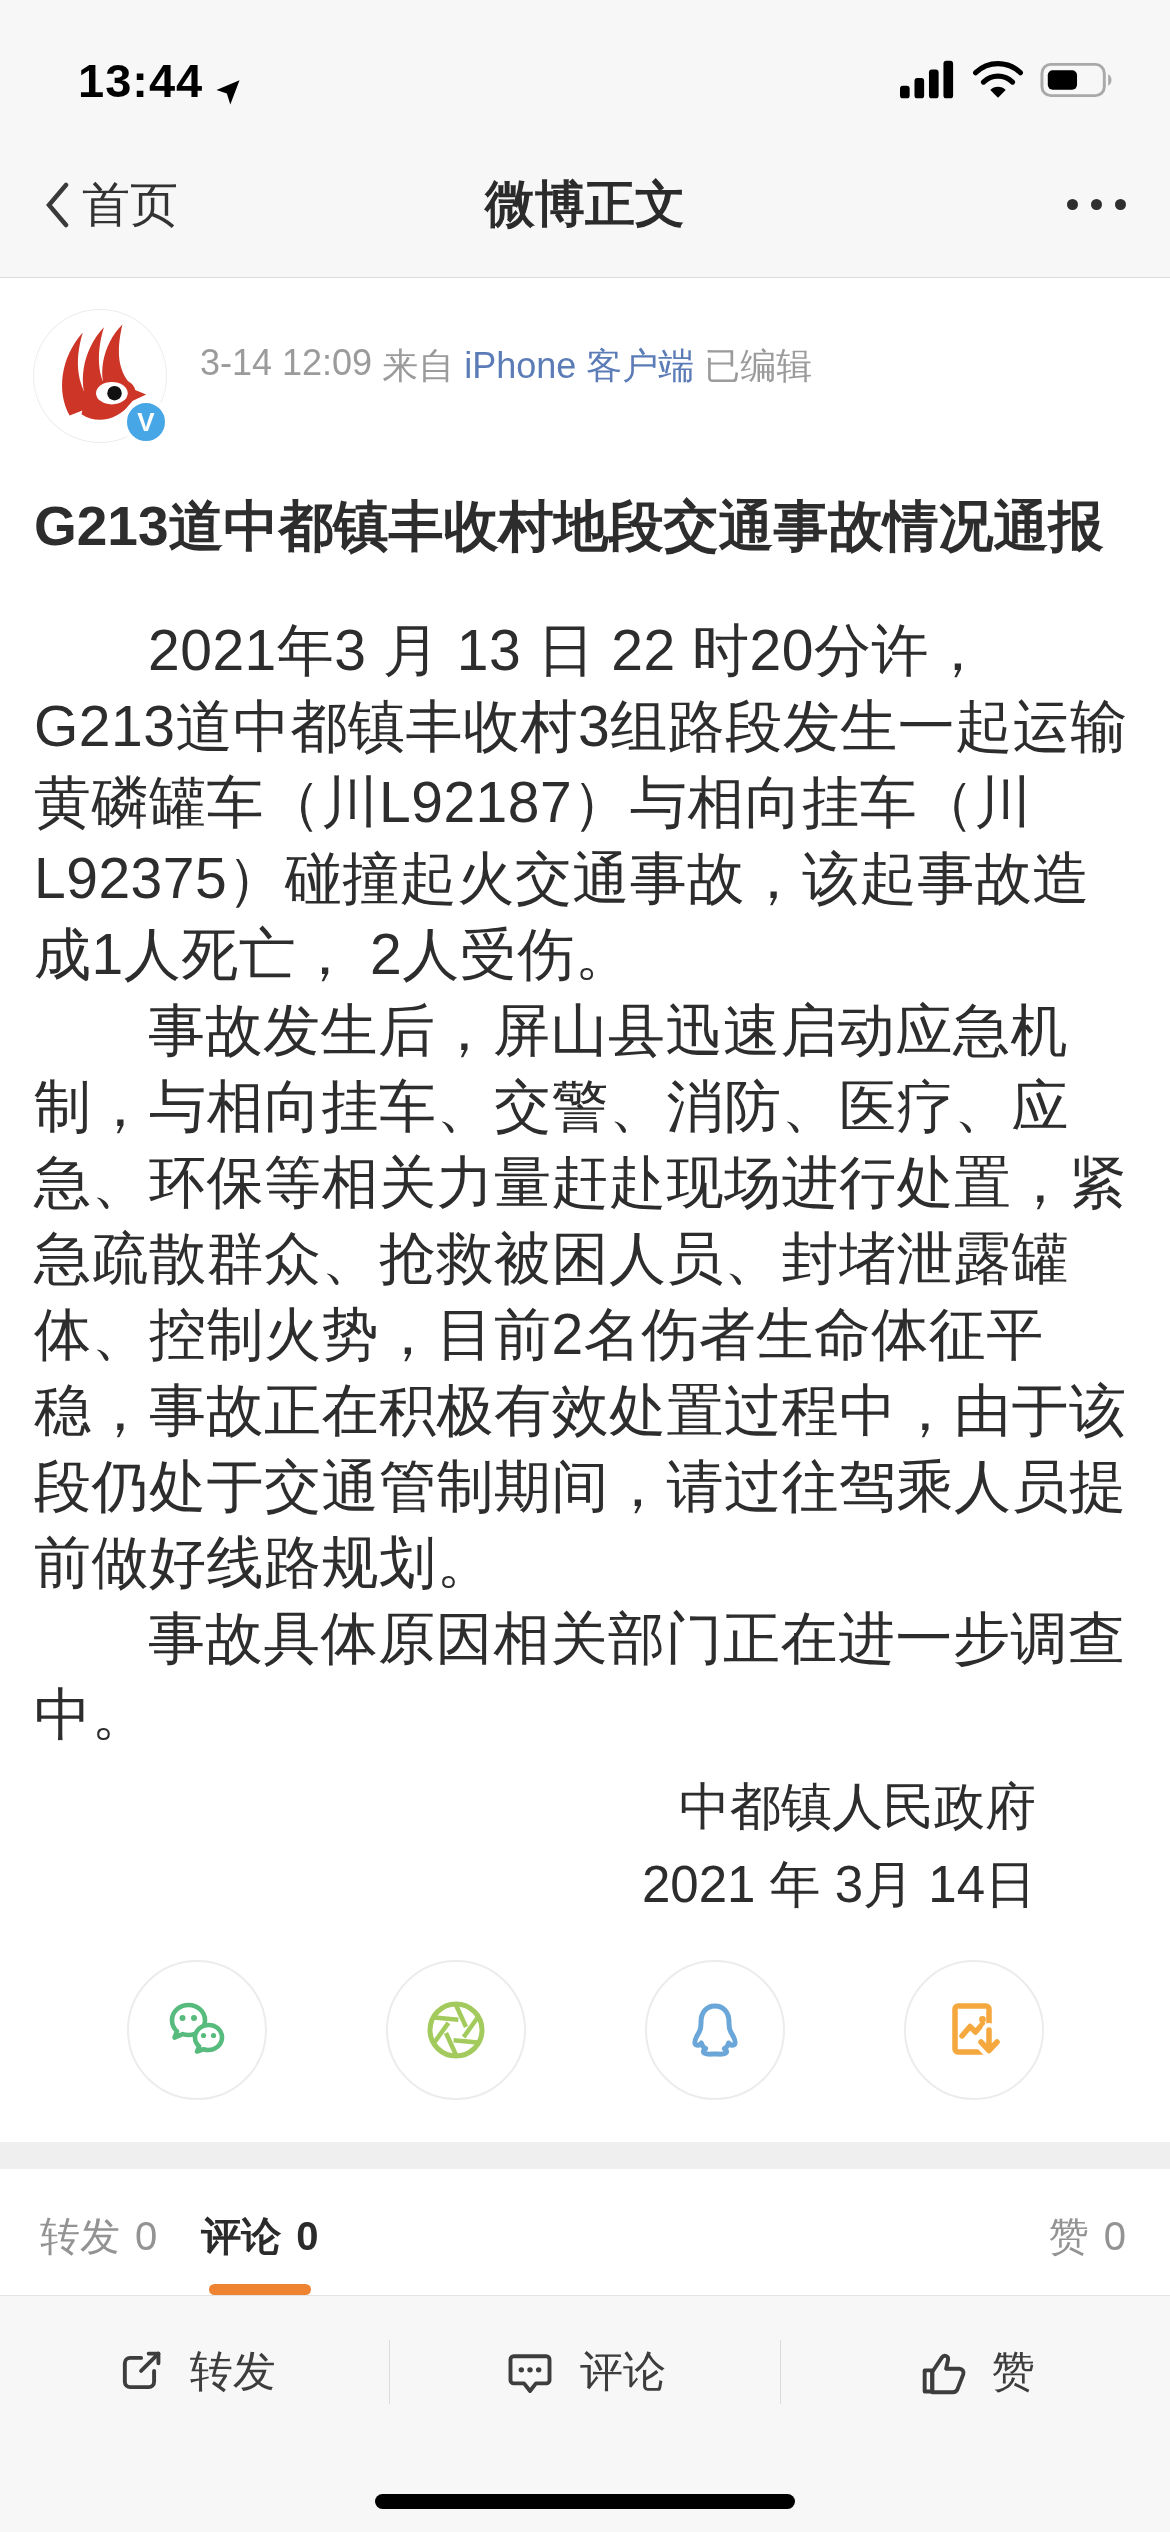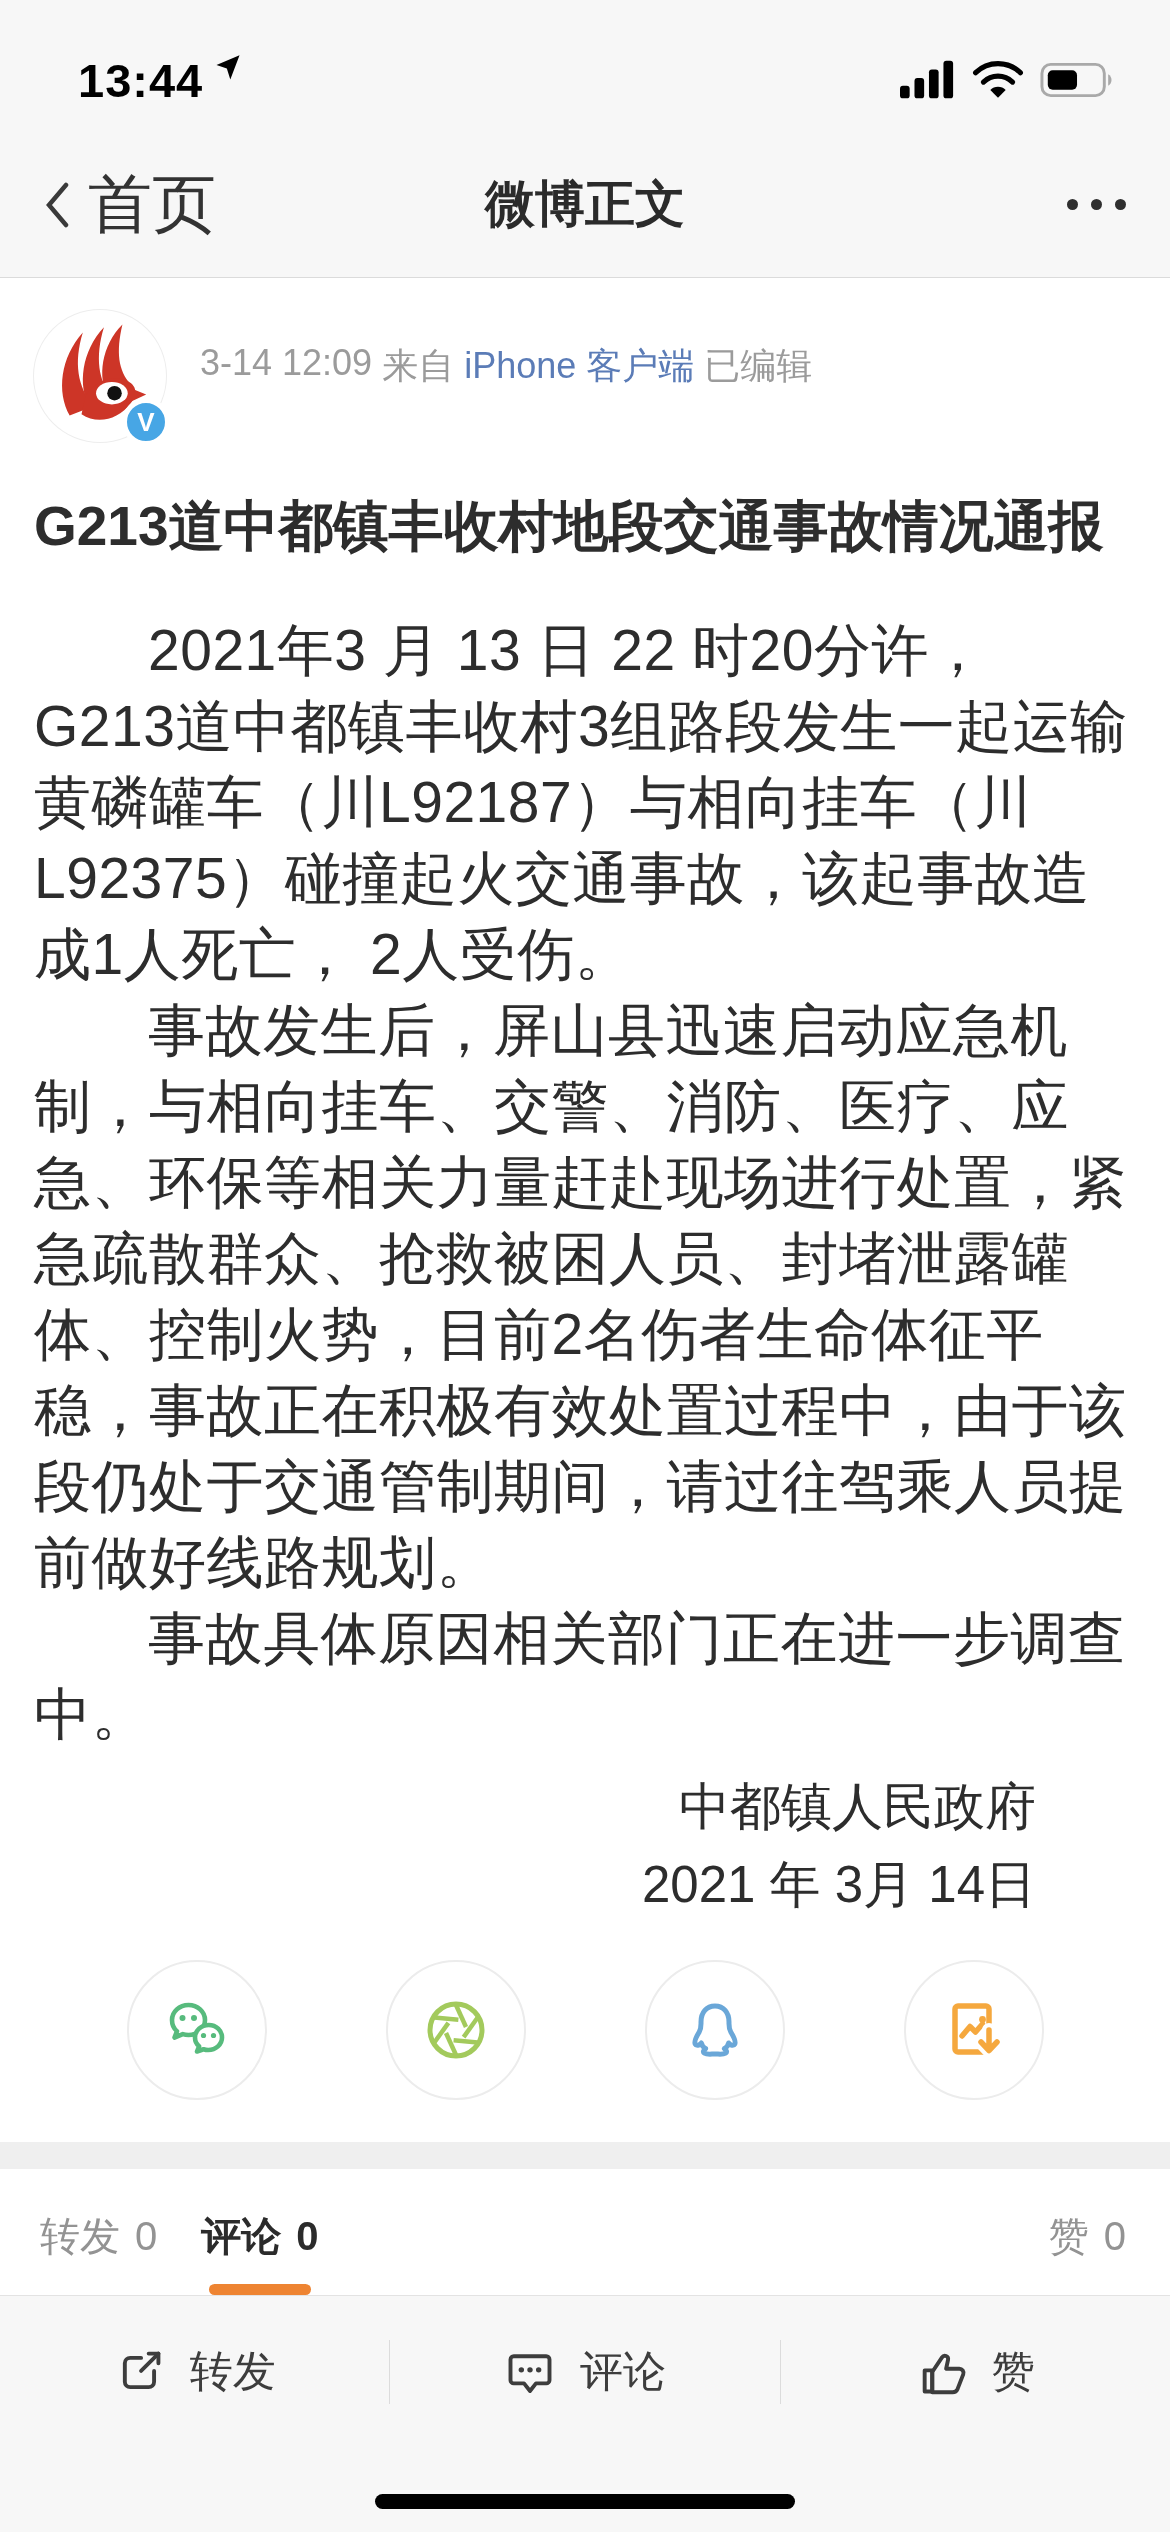--- a/index.html
+++ b/index.html
@@ -9,25 +9,25 @@
   *{box-sizing:border-box}
   html,body{margin:0;padding:0;background:#222}
   .screen{
     width:1170px;height:2532px;margin:0 auto;position:relative;background:#fff;
     overflow:hidden;font-family:"Liberation Sans","DejaVu Sans",sans-serif;color:#333;
   }
   
   .header{background:#f7f7f7;height:278px;border-bottom:1px solid #dbdbdb}
   .status-bar{height:132px;display:flex;align-items:center;justify-content:space-between;
     padding:28px 54px 0 78px}
-  .time-wrap{display:flex;align-items:flex-start;gap:10px}
+  .time-wrap{display:flex;align-items:flex-end;gap:10px}
   .time{font-size:47px;font-weight:bold;color:#000;letter-spacing:1px}
   .status-icons{display:flex;align-items:center;gap:16px}
   .nav-bar{height:145px;display:flex;align-items:center;padding:0 44px;position:relative}
-  .back-btn{display:flex;align-items:center;gap:18px;font-size:64px;color:#333;z-index:2}
+  .back-btn{display:flex;align-items:center;gap:12px;font-size:48px;color:#333;z-index:2}
   .nav-title{position:absolute;left:0;right:0;text-align:center;font-size:50px;
     font-weight:bold;color:#2b2b2b}
   .more-btn{margin-left:auto;display:flex;gap:13px;z-index:2;padding:10px 0}
   .more-btn i{width:11px;height:11px;border-radius:50%;background:#2f2f2f;display:block}
   
   .post{padding:0 34px}
   .profile{display:flex;margin-top:32px;gap:34px;align-items:flex-start}
   .avatar{width:132px;height:132px;position:relative;flex:0 0 auto}
   .avatar svg.logo{width:132px;height:132px;border-radius:50%;background:#fff;
     box-shadow:0 0 0 1px #ededed;color:var(--logored)}

